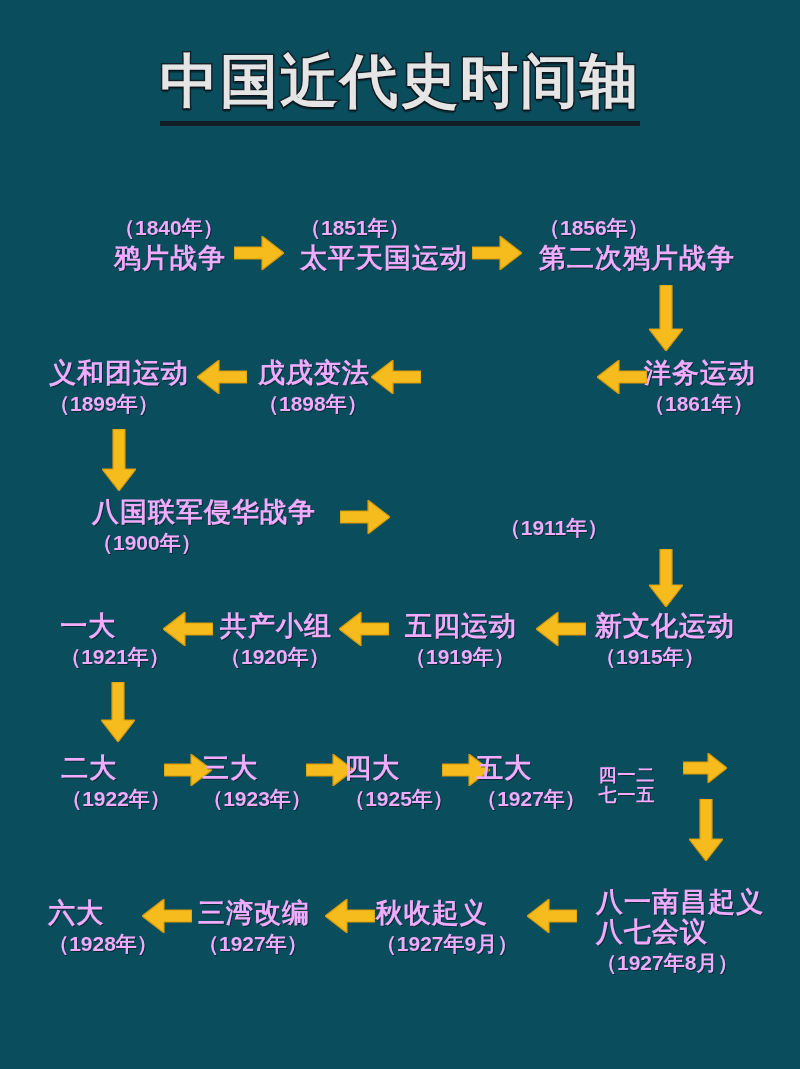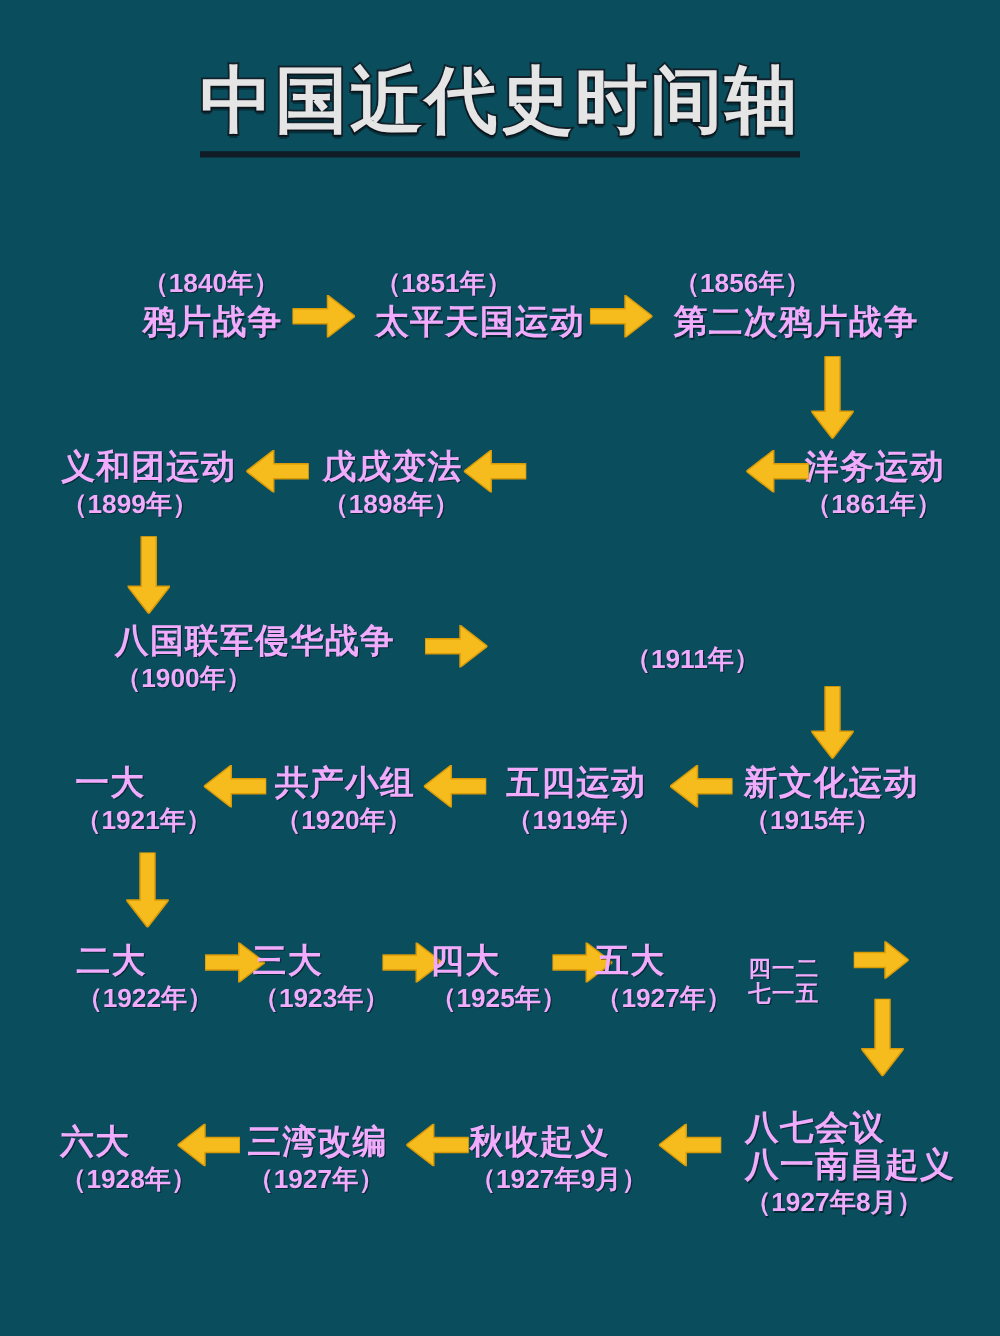--- a/index.html
+++ b/index.html
@@ -256,22 +256,22 @@
       </svg>
   </div>
 
   <div class="arrow" style="left:706px;top:830px;">
     <svg width="34" height="62" viewBox="0 0 34 62">
         <path d="M11 0 H23 V40 H34 L17 62 L0 40 H11 Z" fill="#f6bb1c" stroke="#d89a07" stroke-width="1.2"></path>
       </svg>
   </div>
 
   <div class="node yr-bot" style="left:680px;top:932px;">
+    <div class="lbl">八一南昌起义</div>
     <div class="lbl">八七会议</div>
-    <div class="lbl">八一南昌起义</div>
     <div class="yr">（1927年8月）</div>
   </div>
 
   <div class="arrow" style="left:552px;top:916px;">
     <svg width="50" height="34" viewBox="0 0 50 34">
         <path d="M50 11 H22 V0 L0 17 L22 34 V23 H50 Z" fill="#f6bb1c" stroke="#d89a07" stroke-width="1.2"></path>
       </svg>
   </div>
 
   <div class="node yr-bot" style="left:447px;top:928px;">

